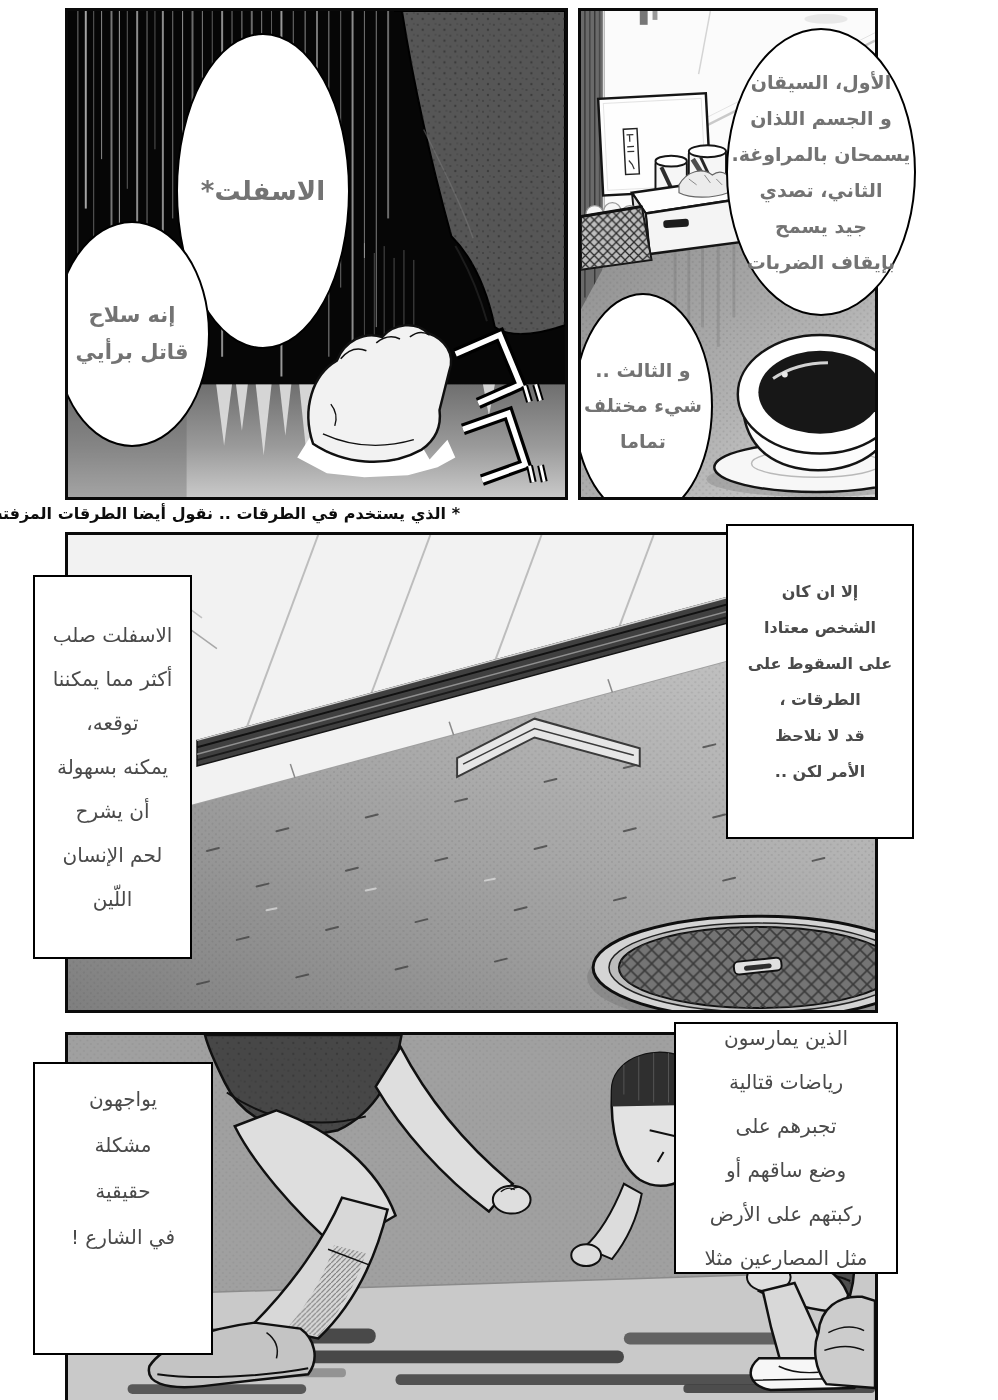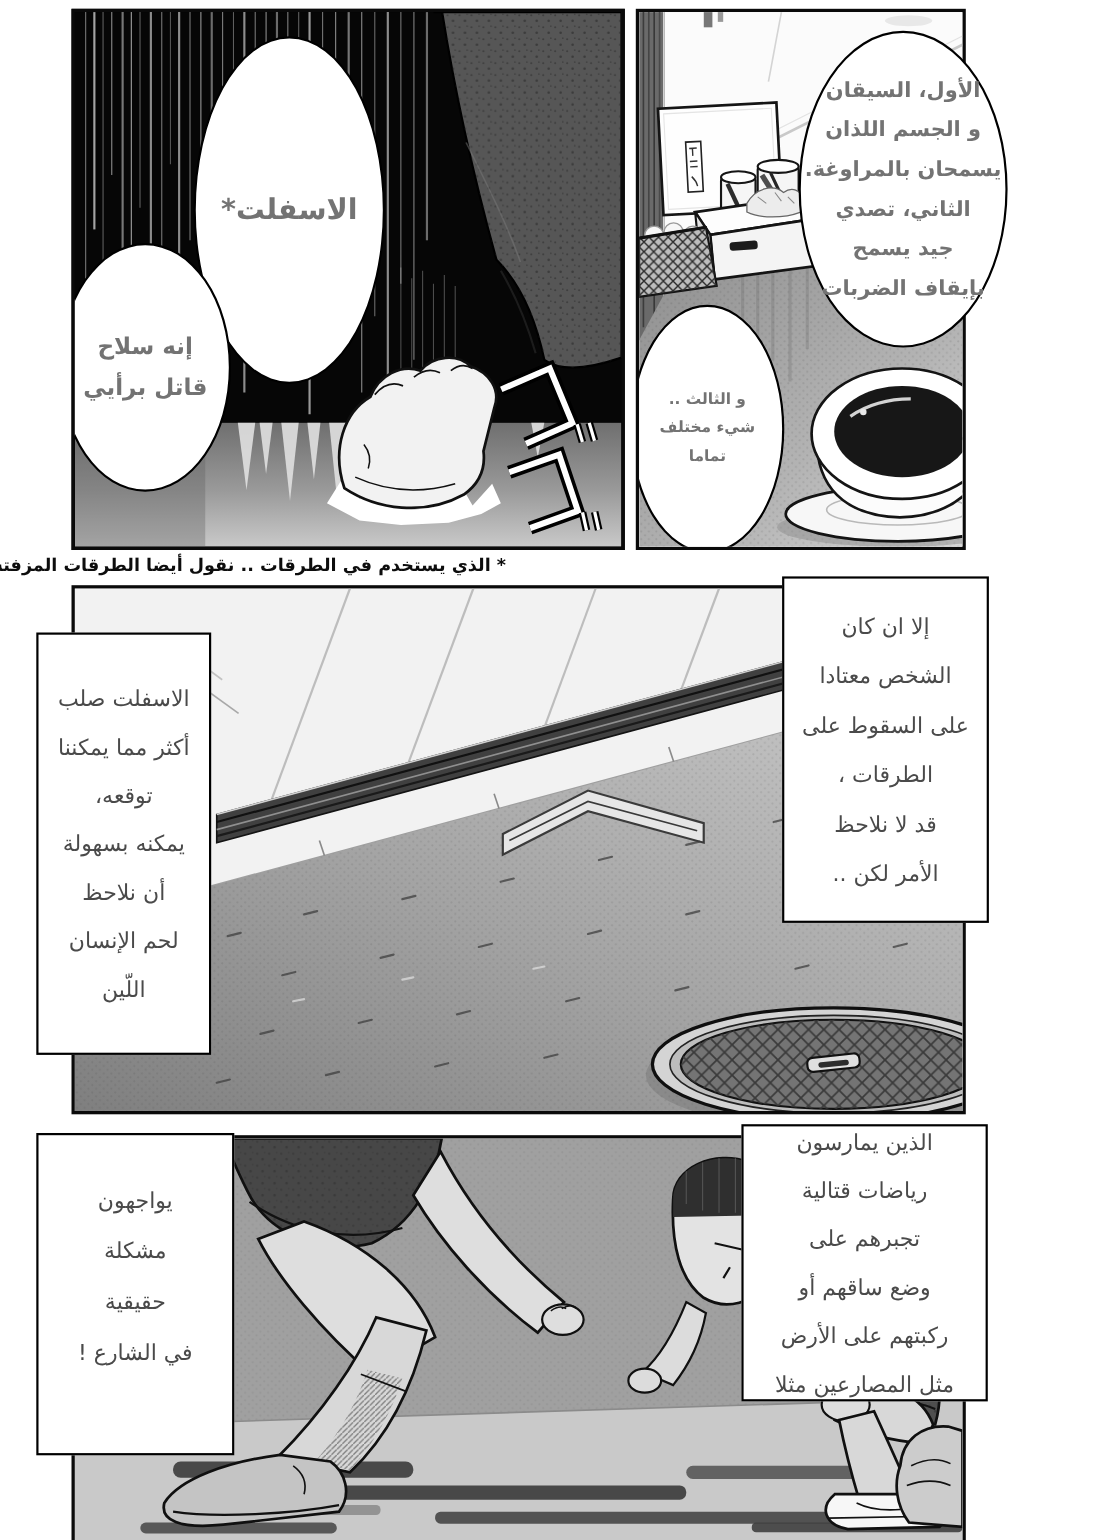--- a/index.html
+++ b/index.html
@@ -12,27 +12,27 @@
   #panel-bottom{left:65px;top:1032px;width:813px;height:368px;border-bottom:0;}
   .art{position:absolute;left:0;top:0;width:100%;height:100%;}
   .bubble{position:absolute;background:#fff;border:2.5px solid #000;border-radius:50%;
           display:flex;align-items:center;justify-content:center;text-align:center;
           direction:rtl;font-weight:bold;color:#737373;white-space:pre-line;z-index:3;box-sizing:border-box;}
   .tbox{position:absolute;background:#fff;border:2.5px solid #000;box-sizing:border-box;
         text-align:center;direction:rtl;color:#4a4a4a;white-space:pre-line;z-index:4;
         display:flex;align-items:center;justify-content:center;}
   #bubble-asphalt{left:108px;top:22px;width:174px;height:316px;font-size:26px;}
   #bubble-weapon{left:-14px;top:210px;width:156px;height:226px;font-size:21px;line-height:1.75;}
-  #bubble-third{left:-8px;top:266px;width:140px;height:226px;font-size:14px;line-height:1.85;}
+  #bubble-third{left:-8px;top:282px;width:140px;height:226px;font-size:19px;line-height:1.85;}
   #bubble-rules{left:726px;top:28px;width:190px;height:288px;font-size:19px;line-height:1.9;}
   #box-mid-left{left:33px;top:575px;width:159px;height:384px;font-size:20px;line-height:2.2;}
-  #box-mid-right{left:711px;top:524px;width:188px;height:315px;font-size:20px;line-height:2.25;}
+  #box-mid-right{left:726px;top:524px;width:188px;height:315px;font-size:16px;line-height:2.25;font-weight:bold;}
   #box-bot-right{left:674px;top:1022px;width:224px;height:252px;font-size:20px;line-height:2.2;}
-  #box-bot-left{left:33px;top:1030px;width:180px;height:293px;font-size:20px;line-height:2.3;
-                align-items:flex-start;padding-top:36px;}
+  #box-bot-left{left:33px;top:1062px;width:180px;height:293px;font-size:20px;line-height:2.3;
+                align-items:flex-start;padding-top:12px;}
   #footnote{position:absolute;left:58px;top:504px;width:402px;font-size:16px;font-weight:bold;
             direction:rtl;text-align:right;white-space:nowrap;color:#0d0d0d;z-index:2;letter-spacing:-0.2px;}
 </style>
 </head>
 <body>
 
 <div class="page">
 
   <div class="panel" id="panel-top-left">
     <svg class="art" viewBox="0 0 503 492" preserveAspectRatio="none">
@@ -342,21 +342,21 @@
           <rect x="671" y="430" width="48" height="13" rx="5" fill="#e0e0e0" stroke="#111" stroke-width="2"></rect>
           <rect x="681" y="435" width="28" height="5" rx="2.5" fill="#2d2d2d"></rect>
         </g>
       </g>
     </svg>
   </div>
   <div class="tbox" id="box-mid-left">الاسفلت صلب
 أكثر مما يمكننا
 توقعه،
 يمكنه بسهولة
-أن نلاحظ
+أن يشرح
 لحم الإنسان
 اللّين</div>
   <div class="tbox" id="box-mid-right">إلا ان كان
 الشخص معتادا
 على السقوط على
 الطرقات ،
 قد لا نلاحظ
 الأمر لكن ..</div>
 
   <div class="panel" id="panel-bottom">

